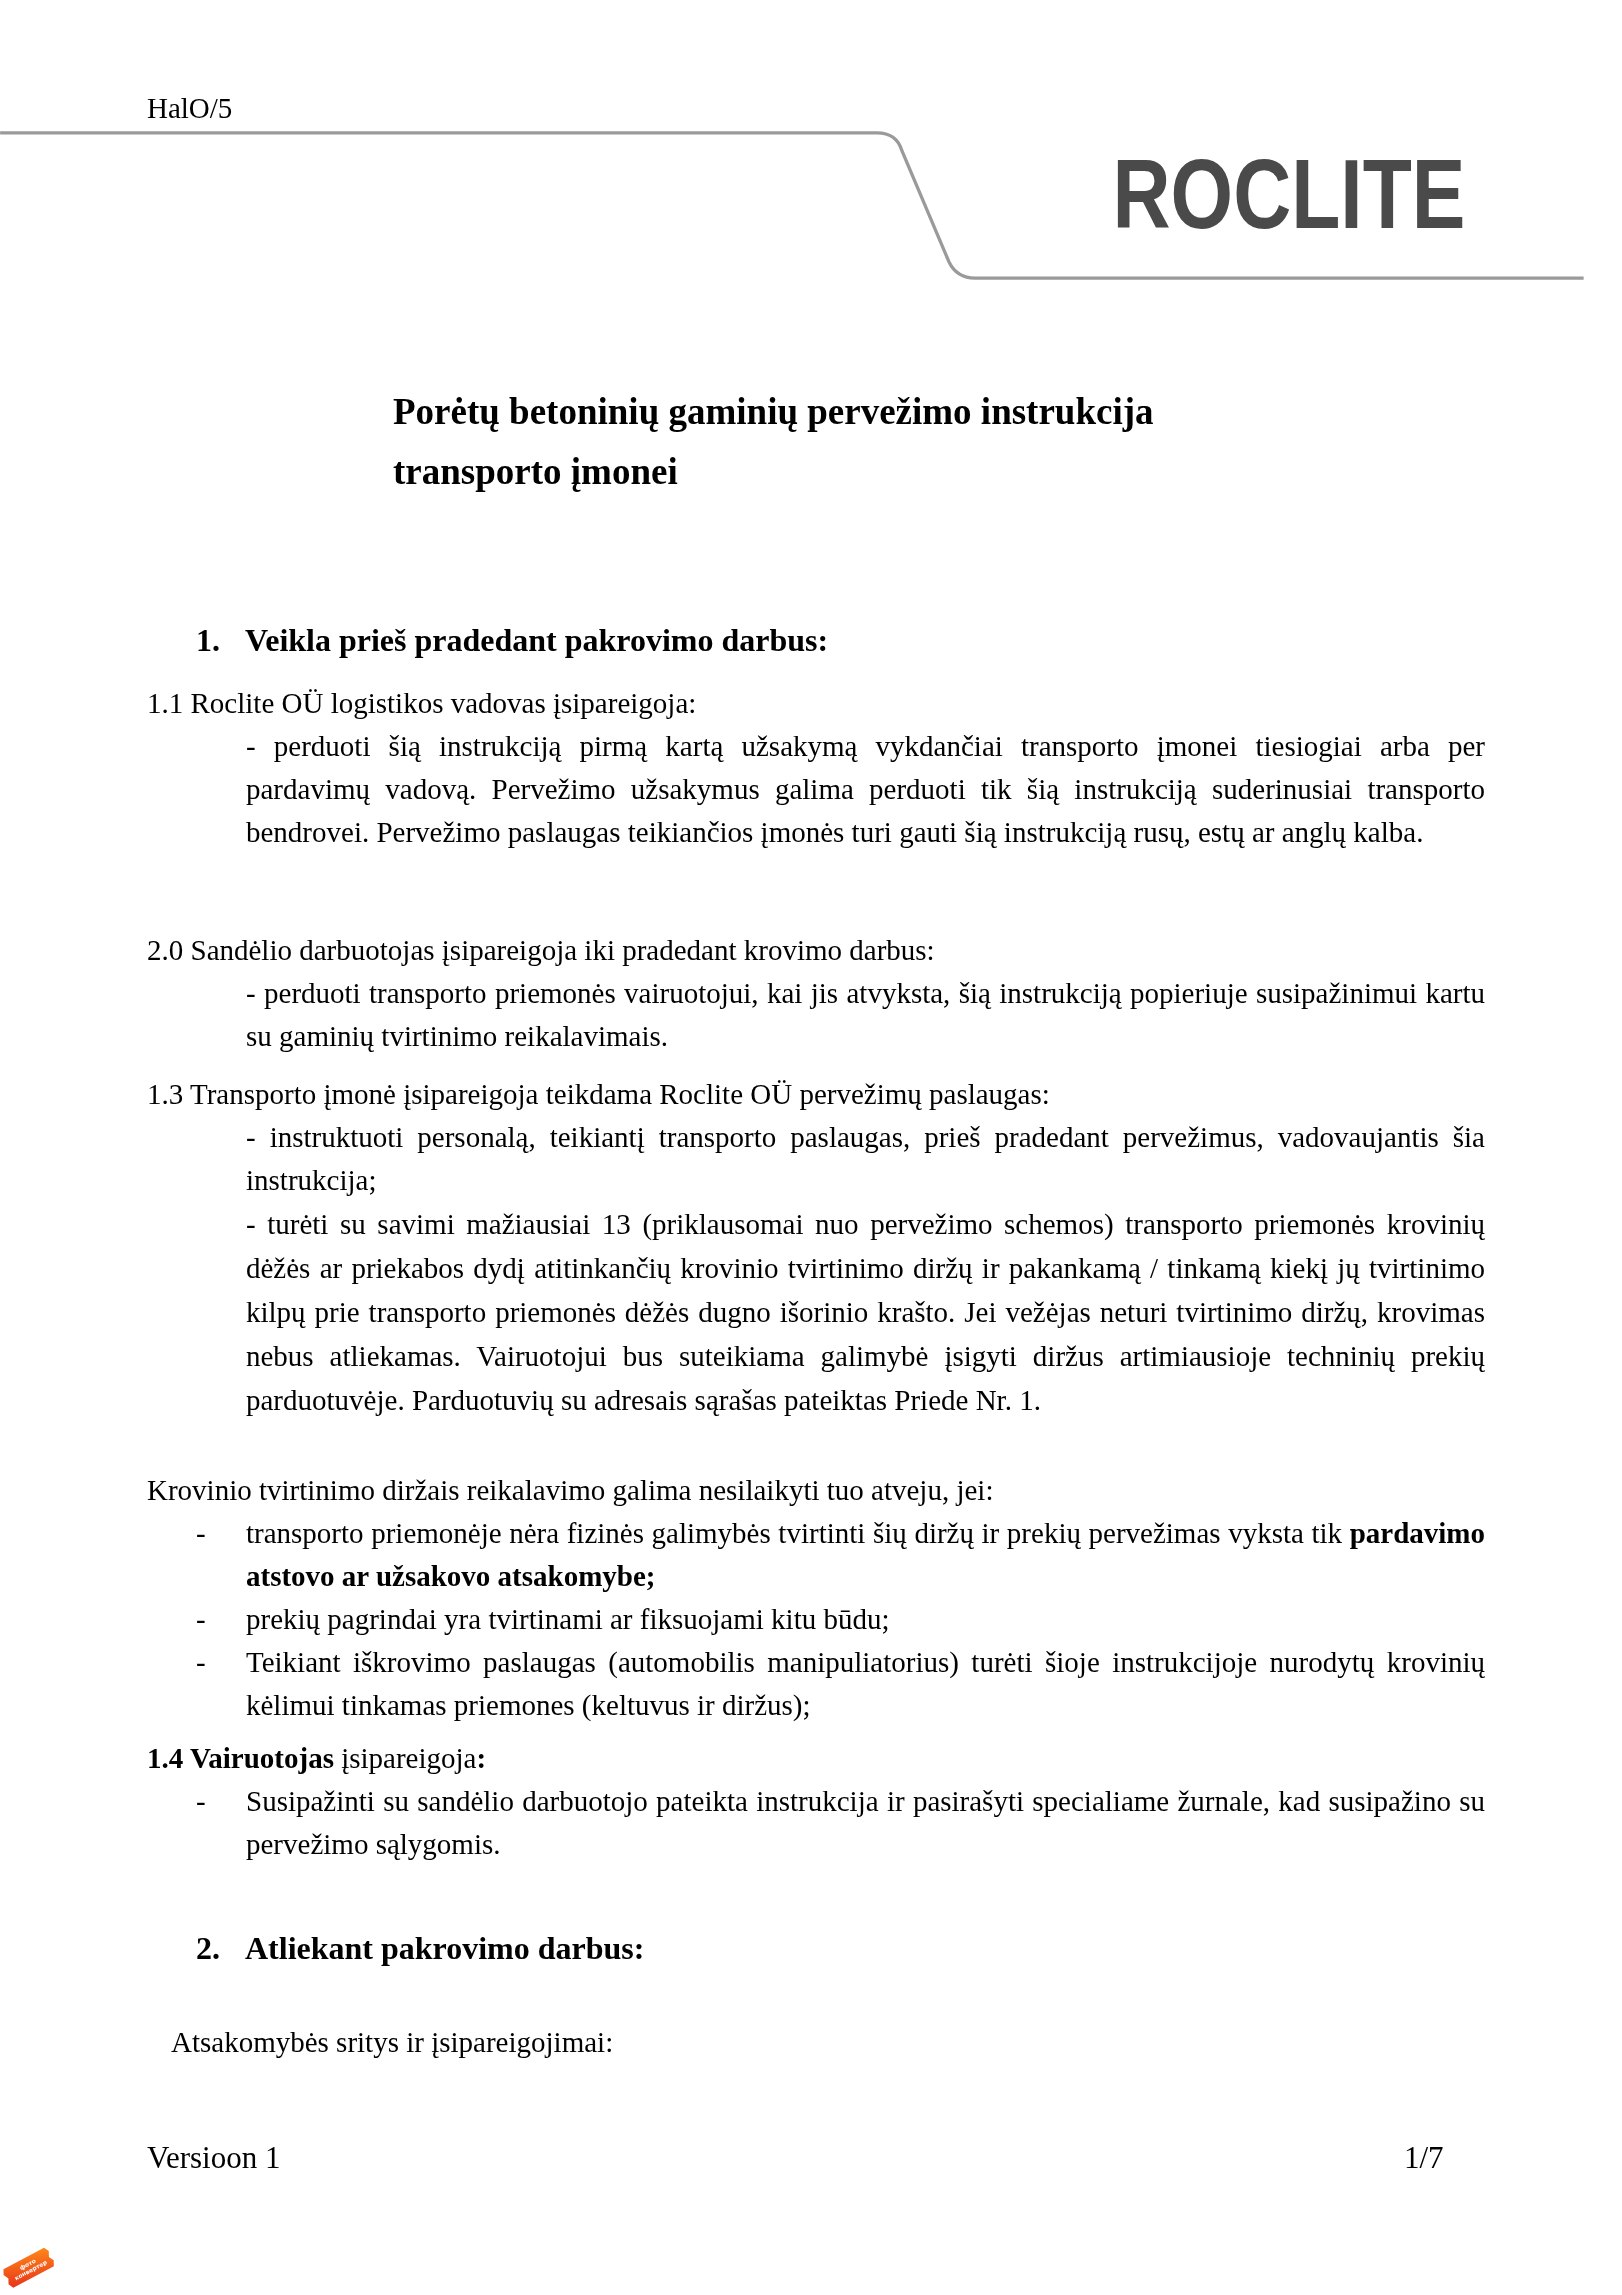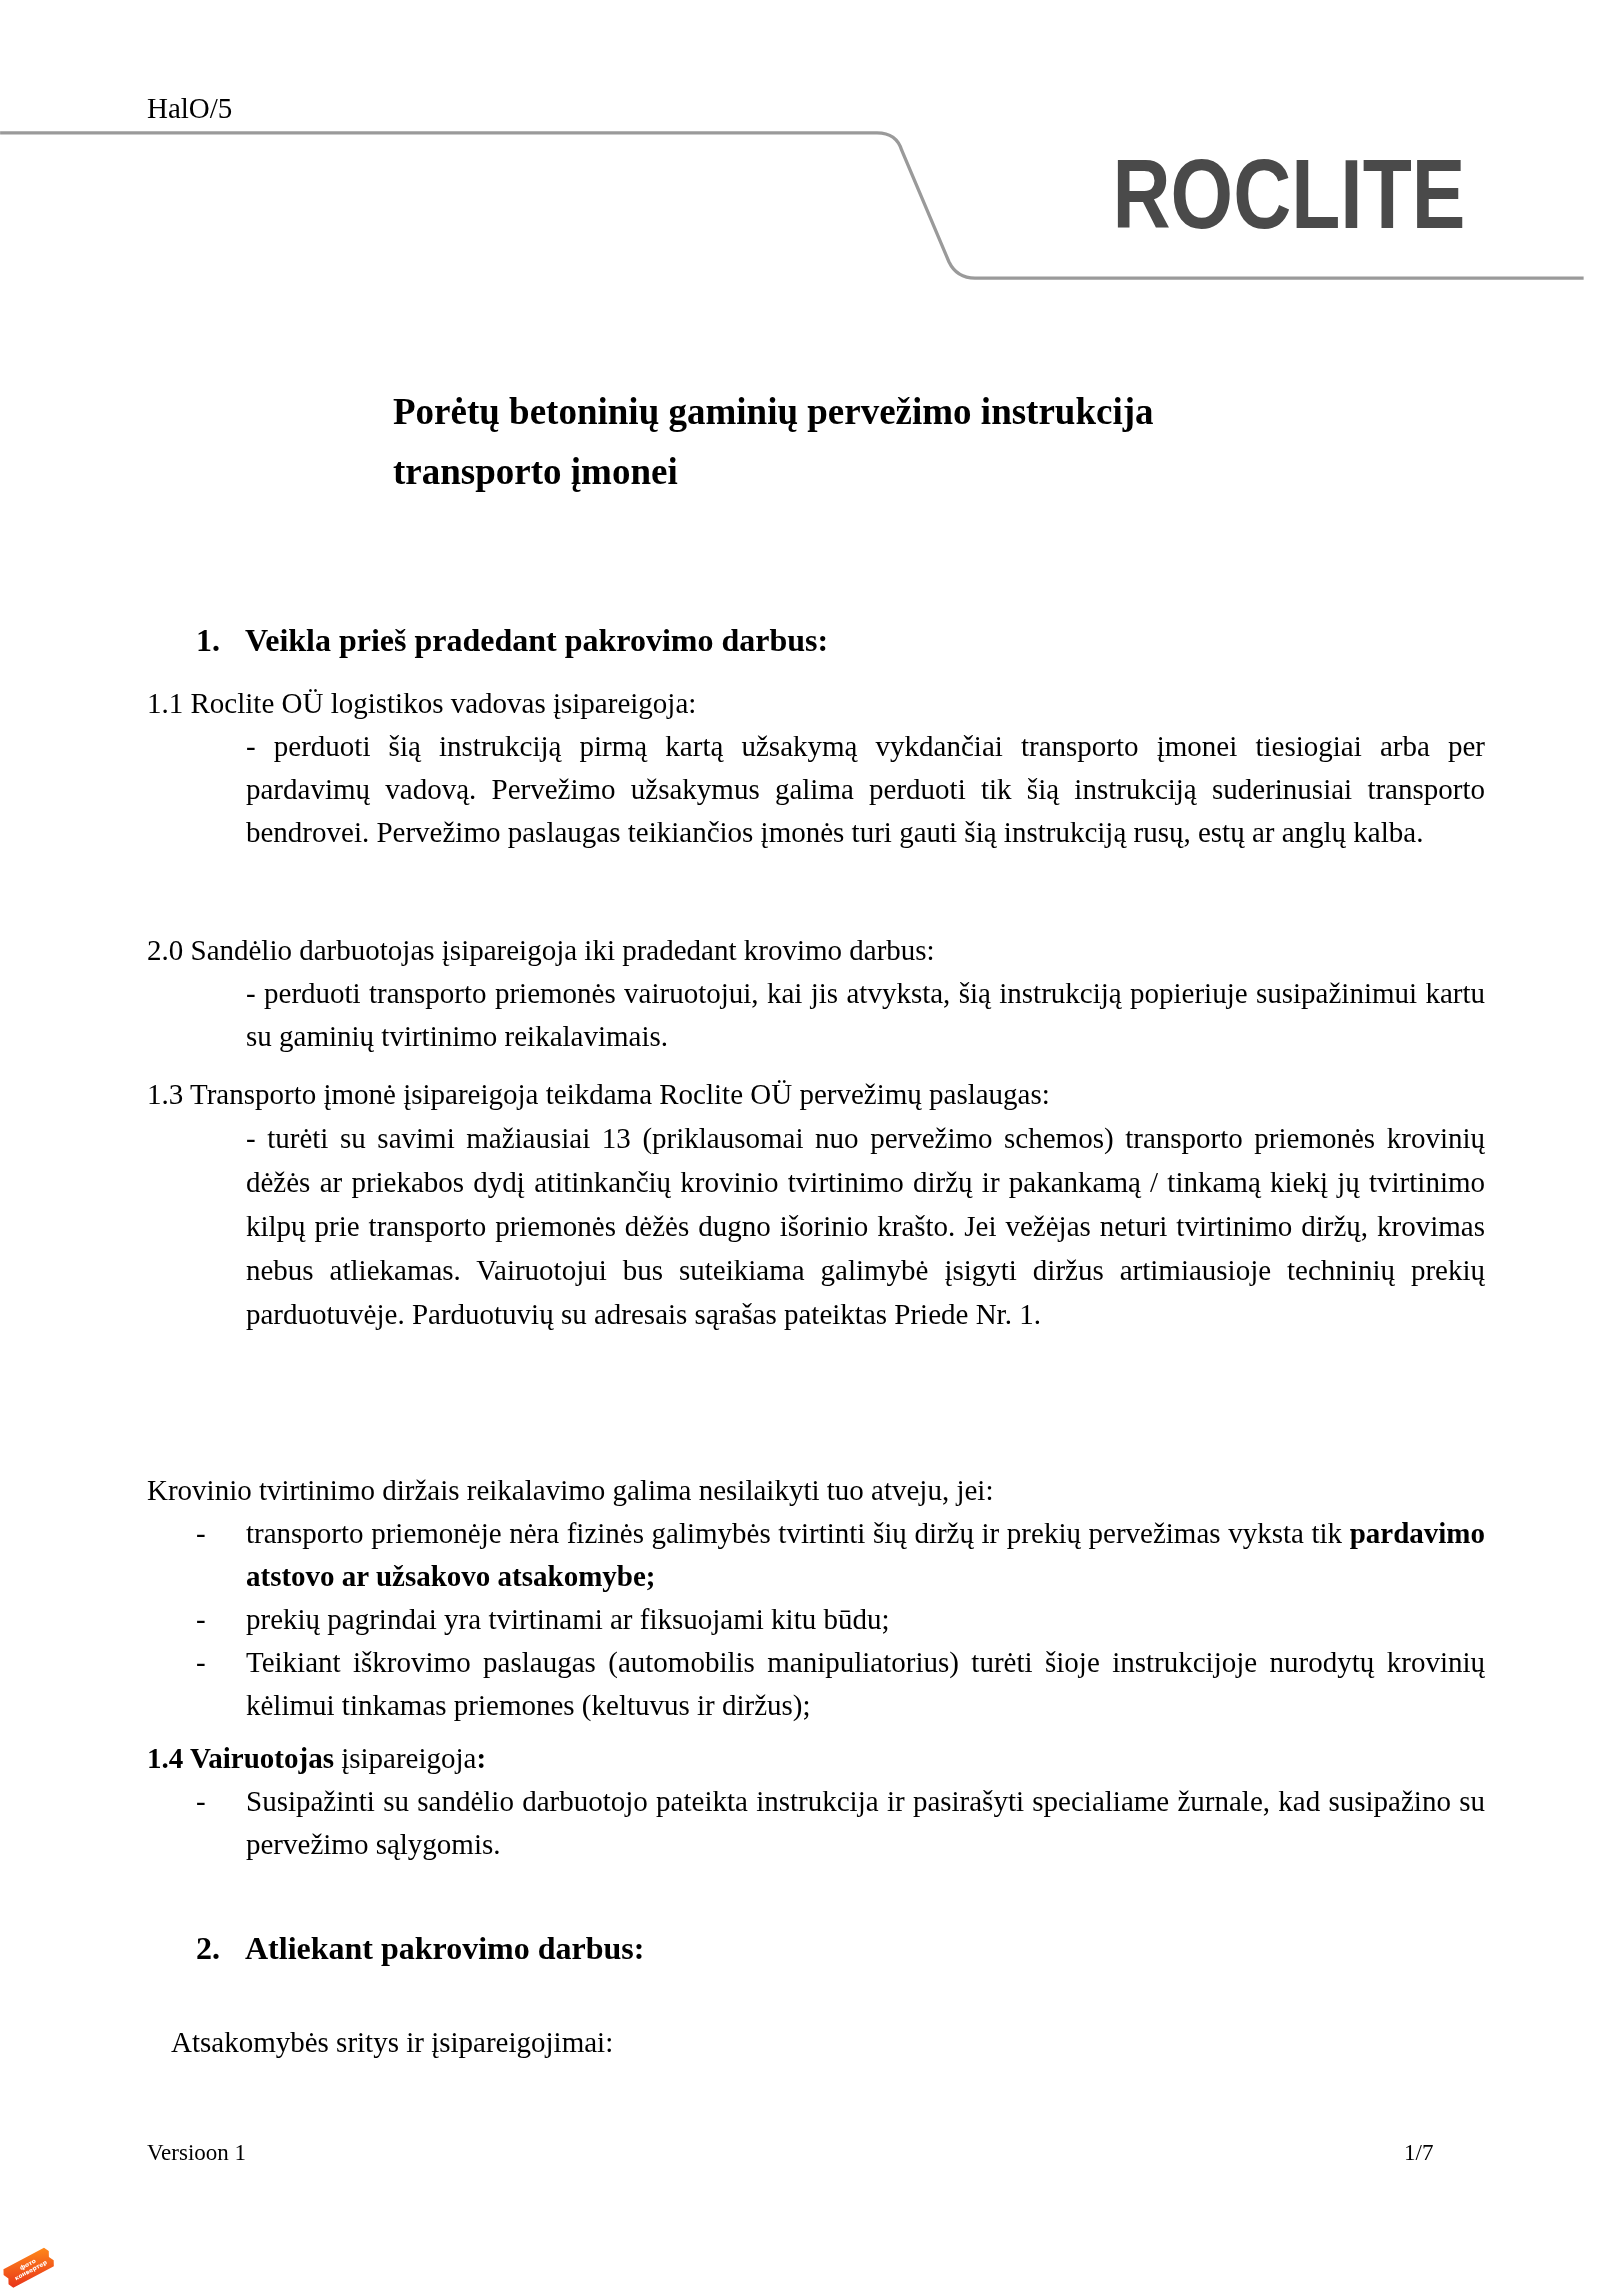--- a/index.html
+++ b/index.html
@@ -13,21 +13,21 @@
   .t1 { top: 393px; }
   .t2 { top: 453px; }
   .h { font-weight: bold; font-size: 32px; }
   .p { font-size: 29px; line-height: 43px; }
   .body-block { left: 147px; width: 1338px; }
   .indent { padding-left: 99px; text-align: justify; }
   .dash-list { margin: 0; padding: 0; list-style: none; }
   .dash-list li { position: relative; padding-left: 99px; text-align: justify; }
   .dash-list li .mk { position: absolute; left: 49px; top: 0; }
   .b { font-weight: bold; }
-  .footer { top: 2140px; font-size: 23px; text-align: center; }
+  .footer { top: 2140px; font-size: 31px; text-align: center; }
   .badge { left: 0; top: 2237px; width: 59px; height: 59px; }
 </style>
 </head>
 <body>
 
 <svg class="abs header-line" viewBox="0 0 2480 460">
   <path d="M0 203 L1340 203 Q1370 203 1378 230 L1450 400 Q1462 425 1490 425 L2420 425" fill="none" stroke="#9a9a9a" stroke-width="5"></path>
 </svg>
 
 <div class="abs header-code">HalO/5</div>
@@ -49,20 +49,21 @@
   <div class="indent">- perduoti šią instrukciją pirmą kartą užsakymą vykdančiai transporto įmonei tiesiogiai arba per pardavimų vadovą. Pervežimo užsakymus galima perduoti tik šią instrukciją suderinusiai transporto bendrovei. Pervežimo paslaugas teikiančios įmonės turi gauti šią instrukciją rusų, estų ar anglų kalba.</div>
 </div>
 
 <div class="abs body-block p" style="top:929px;">
   <div>2.0 Sandėlio darbuotojas įsipareigoja iki pradedant krovimo darbus:</div>
   <div class="indent">- perduoti transporto priemonės vairuotojui, kai jis atvyksta, šią instrukciją popieriuje susipažinimui kartu su gaminių tvirtinimo reikalavimais.</div>
 </div>
 
 <div class="abs body-block p" style="top:1073px;">
   <div>1.3 Transporto įmonė įsipareigoja teikdama Roclite OÜ pervežimų paslaugas:</div>
+  <div class="indent">- instruktuoti personalą, teikiantį transporto paslaugas, prieš pradedant pervežimus, vadovaujantis šia instrukcija;</div>
   <div class="indent" style="line-height:44px">- turėti su savimi mažiausiai 13 (priklausomai nuo pervežimo schemos) transporto priemonės krovinių dėžės ar priekabos dydį atitinkančių krovinio tvirtinimo diržų ir pakankamą / tinkamą kiekį jų tvirtinimo kilpų prie transporto priemonės dėžės dugno išorinio krašto. Jei vežėjas neturi tvirtinimo diržų, krovimas nebus atliekamas. Vairuotojui bus suteikiama galimybė įsigyti diržus artimiausioje techninių prekių parduotuvėje. Parduotuvių su adresais sąrašas pateiktas Priede Nr. 1.</div>
 </div>
 
 <div class="abs body-block p" style="top:1469px;">
   <div>Krovinio tvirtinimo diržais reikalavimo galima nesilaikyti tuo atveju, jei:</div>
   <ul class="dash-list">
     <li>
       <span class="mk">-</span>
       <span>transporto priemonėje nėra fizinės galimybės tvirtinti šių diržų ir prekių pervežimas vyksta tik </span><span class="b">pardavimo atstovo ar užsakovo atsakomybe;</span>
     </li>

